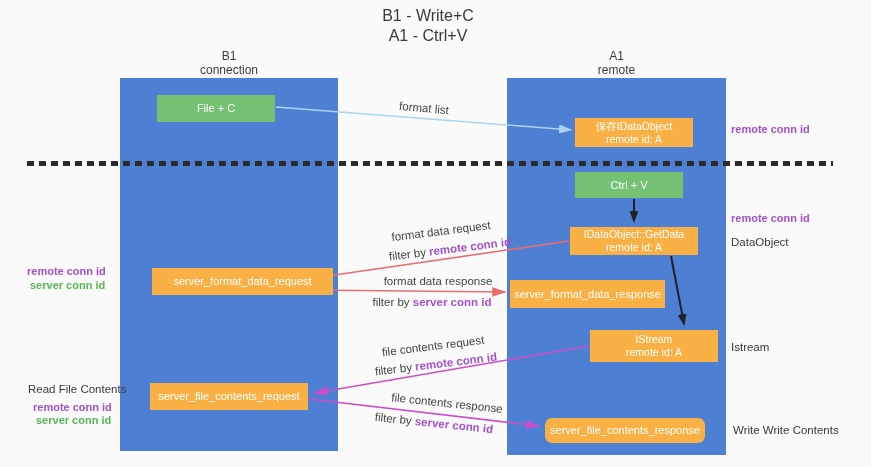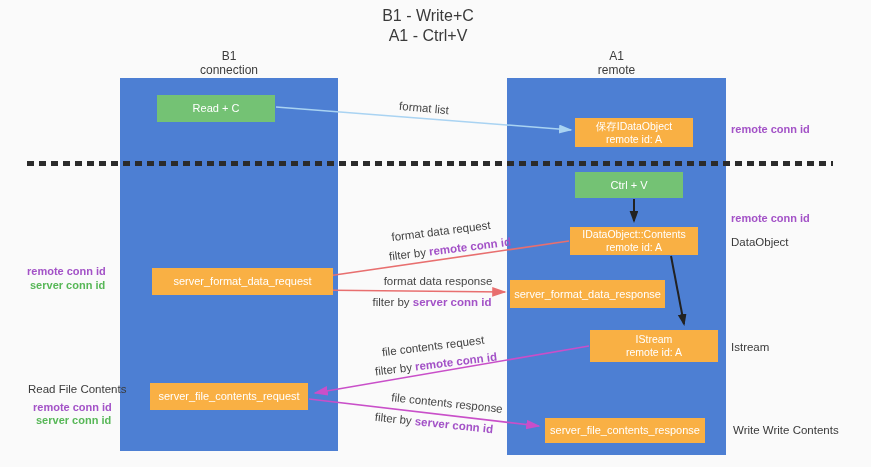--- a/index.html
+++ b/index.html
@@ -86,55 +86,55 @@
     <line x1="276" y1="107" x2="571" y2="130" stroke="#a9d3f2" stroke-width="1.5" marker-end="url(#head-blue)"></line>
     <line x1="634" y1="199" x2="634" y2="221" stroke="#222222" stroke-width="2" marker-end="url(#head-black)"></line>
     <line x1="671" y1="256" x2="684" y2="324" stroke="#222222" stroke-width="2" marker-end="url(#head-black)"></line>
     <line x1="569" y1="241" x2="314" y2="278" stroke="#e86f6f" stroke-width="1.6" marker-end="url(#head-salmon)"></line>
     <line x1="309" y1="290" x2="505" y2="292" stroke="#e86f6f" stroke-width="1.6" marker-end="url(#head-salmon)"></line>
     <line x1="589" y1="346" x2="315" y2="393" stroke="#c94fc9" stroke-width="1.6" marker-end="url(#head-magenta)"></line>
     <line x1="309" y1="399" x2="539" y2="426" stroke="#c94fc9" stroke-width="1.6" marker-end="url(#head-magenta)"></line>
   </svg>
 
   <div class="abs box green" style="left:157px;top:95px;width:118px;height:27px;">
-    <div>Read + C</div>
+    <div>File + C</div>
   </div>
 
   <div class="abs box orange small" style="left:575px;top:118px;width:118px;height:29px;">
     <div>保存IDataObject</div>
     <div>remote id: A</div>
   </div>
 
   <div class="abs box green" style="left:575px;top:172px;width:108px;height:26px;">
     <div>Ctrl + V</div>
   </div>
 
   <div class="abs box orange small" style="left:570px;top:227px;width:128px;height:28px;">
-    <div>IDataObject::Contents</div>
+    <div>IDataObject::GetData</div>
     <div>remote id: A</div>
   </div>
 
   <div class="abs box orange" style="left:152px;top:268px;width:181px;height:27px;">
     <div>server_format_data_request</div>
   </div>
 
   <div class="abs box orange" style="left:510px;top:280px;width:155px;height:28px;">
     <div>server_format_data_response</div>
   </div>
 
   <div class="abs box orange small" style="left:590px;top:330px;width:128px;height:32px;">
     <div>IStream</div>
     <div>remote id: A</div>
   </div>
 
   <div class="abs box orange" style="left:150px;top:383px;width:158px;height:27px;">
     <div>server_file_contents_request</div>
   </div>
 
-  <div class="abs box orange" style="left:545px;top:418px;width:160px;height:25px;">
+  <div class="abs box orange" style="left:545px;top:418px;width:160px;height:25px;border-radius:7px;">
     <div>server_file_contents_response</div>
   </div>
 
   <div class="abs flow-label rot-sl" style="left:424px;top:108px;">format list</div>
 
   <div class="abs flow-label rot-up" style="left:441px;top:231px;">format data request</div>
   <div class="abs flow-label rot-up" style="left:450px;top:249px;">
     <span>filter by </span><span class="k-purple">remote conn id</span>
   </div>
 

